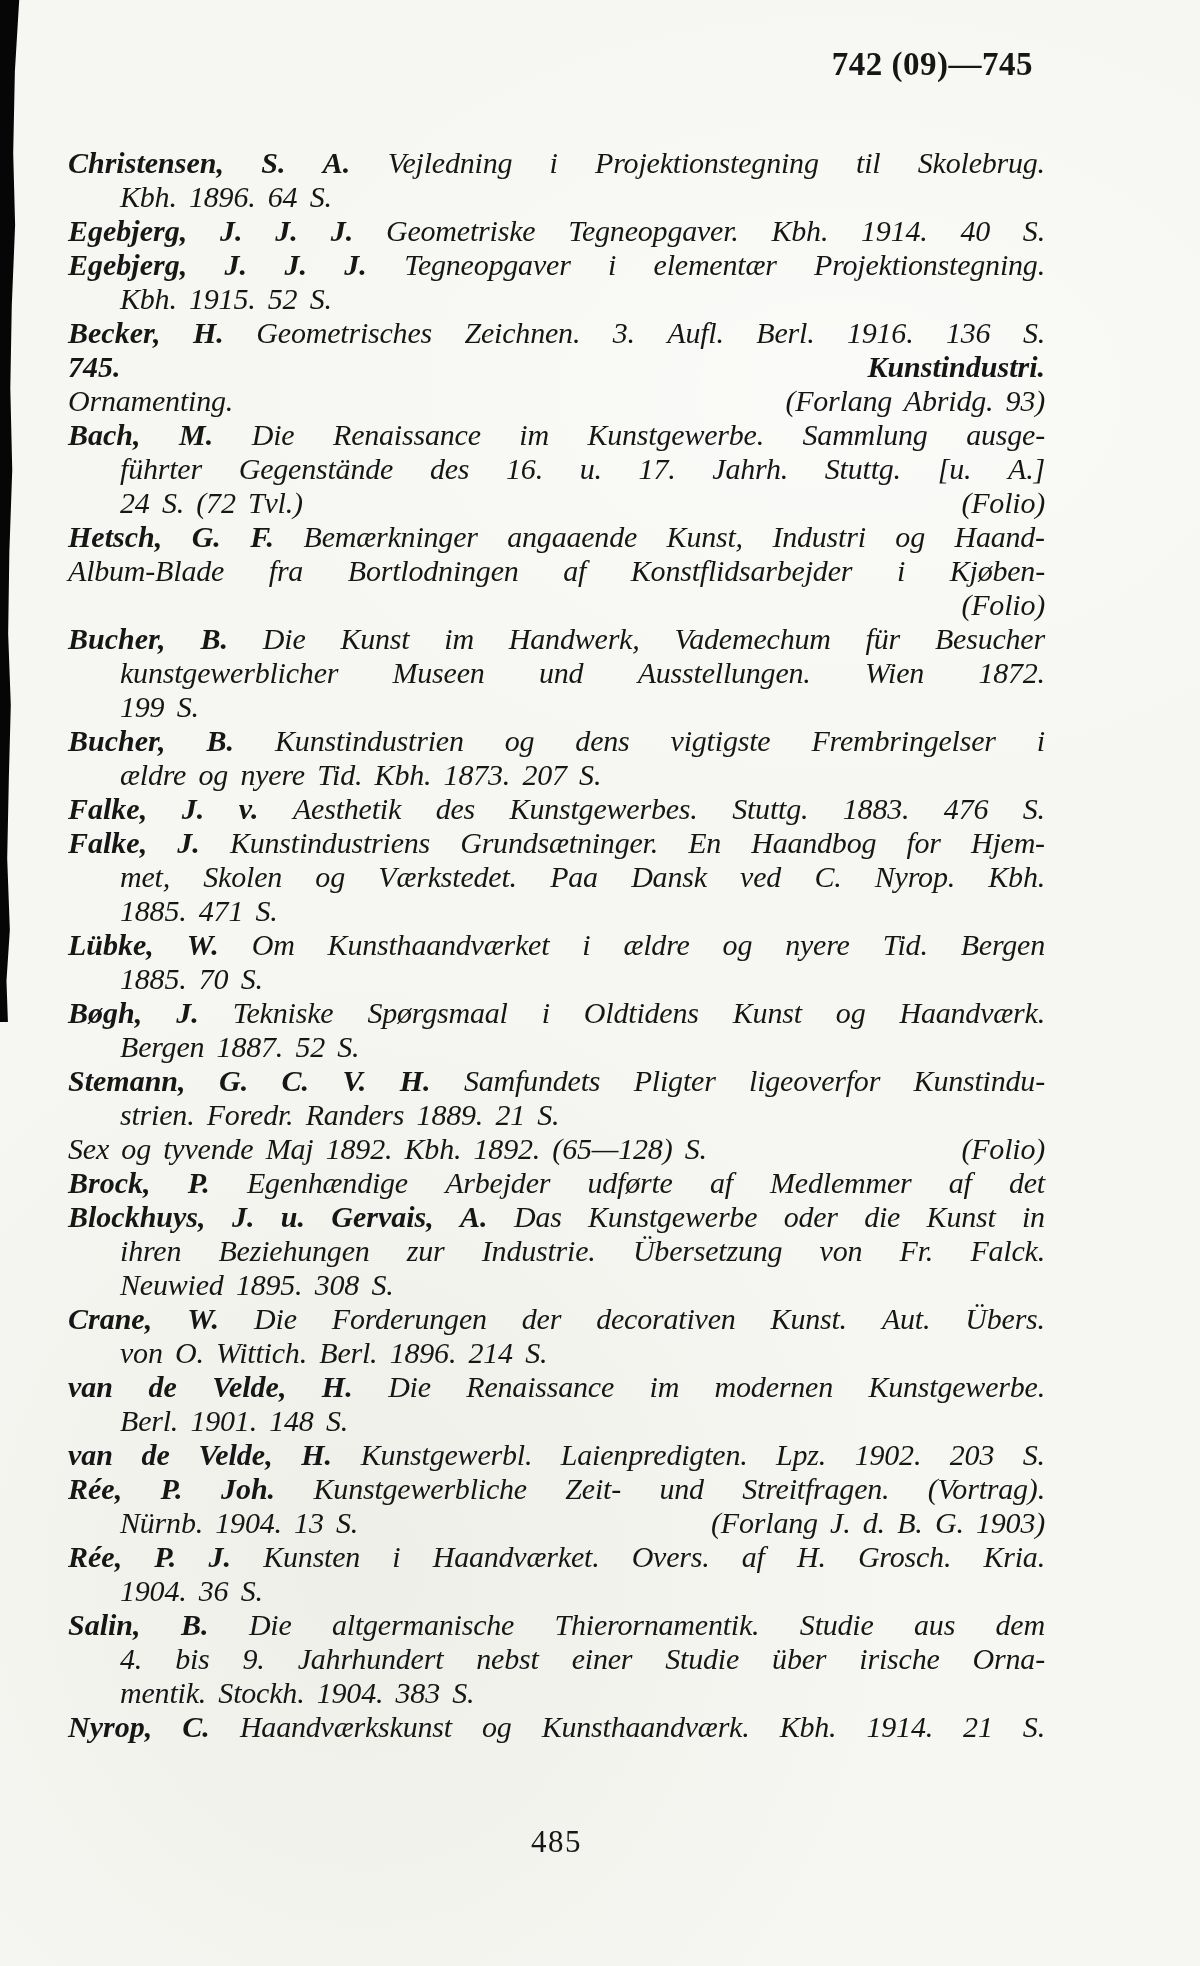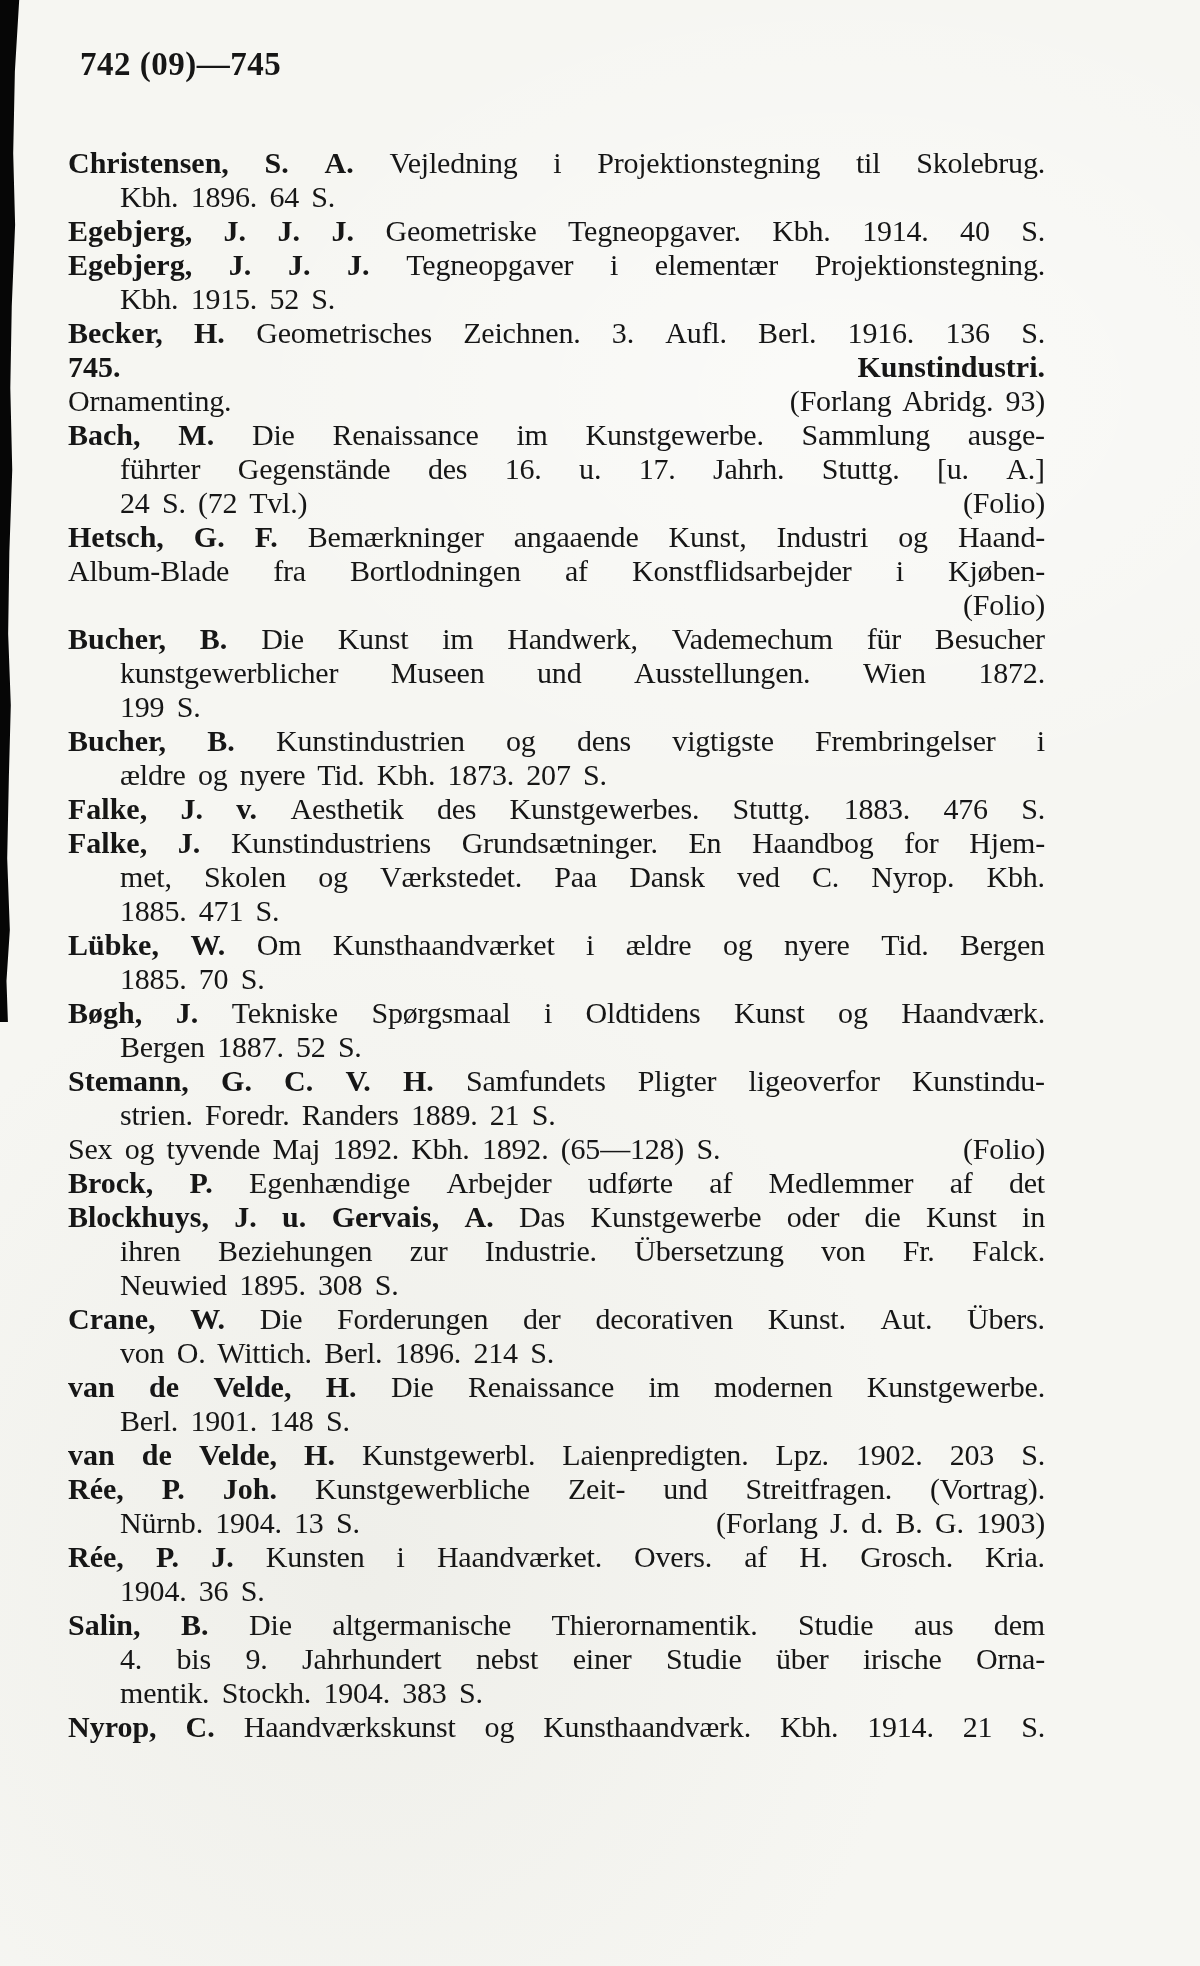--- a/index.html
+++ b/index.html
@@ -26,35 +26,36 @@
     left: 0; top: 0;
     width: 24px;
     height: 1022px;
     background: #060606;
     clip-path: polygon(0 0, 80% 0, 62% 7%, 55% 15%, 63% 22%, 49% 30%, 43% 38%, 51% 46%, 39% 54%, 34% 62%, 45% 69%, 37% 76%, 30% 84%, 41% 91%, 27% 96%, 33% 100%, 0 100%);
     box-shadow: 10px 0 22px rgba(40,40,35,0.10);
   }
   .header {
     position: absolute;
     top: 46px;
-    left: 80px;
+    left: 56px;
     width: 977px;
-    text-align: left;
+    text-align: right;
     font-weight: bold;
     font-size: 33px;
     letter-spacing: 0.5px;
     white-space: nowrap;
   }
   .content {
     position: absolute;
     left: 68px;
     top: 146px;
     width: 977px;
     font-size: 30px;
     letter-spacing: -0.2px;
+    font-style: italic;
   }
   .line {
     position: relative;
     height: 34px;
     line-height: 34px;
     white-space: nowrap;
     word-spacing: 5px;
   }
   .line.indent { padding-left: 52px; }
   .line.justify {
@@ -406,13 +407,14 @@
         <span class="b">C.</span>
         <span>Haandværkskunst</span>
         <span>og</span>
         <span>Kunsthaandværk.</span>
         <span>Kbh.</span>
         <span>1914.</span>
         <span>21</span>
         <span>S.</span>
       </div>
     </div>
+  <div class="pagenum">485</div>
 </div>
 
 </body></html>

